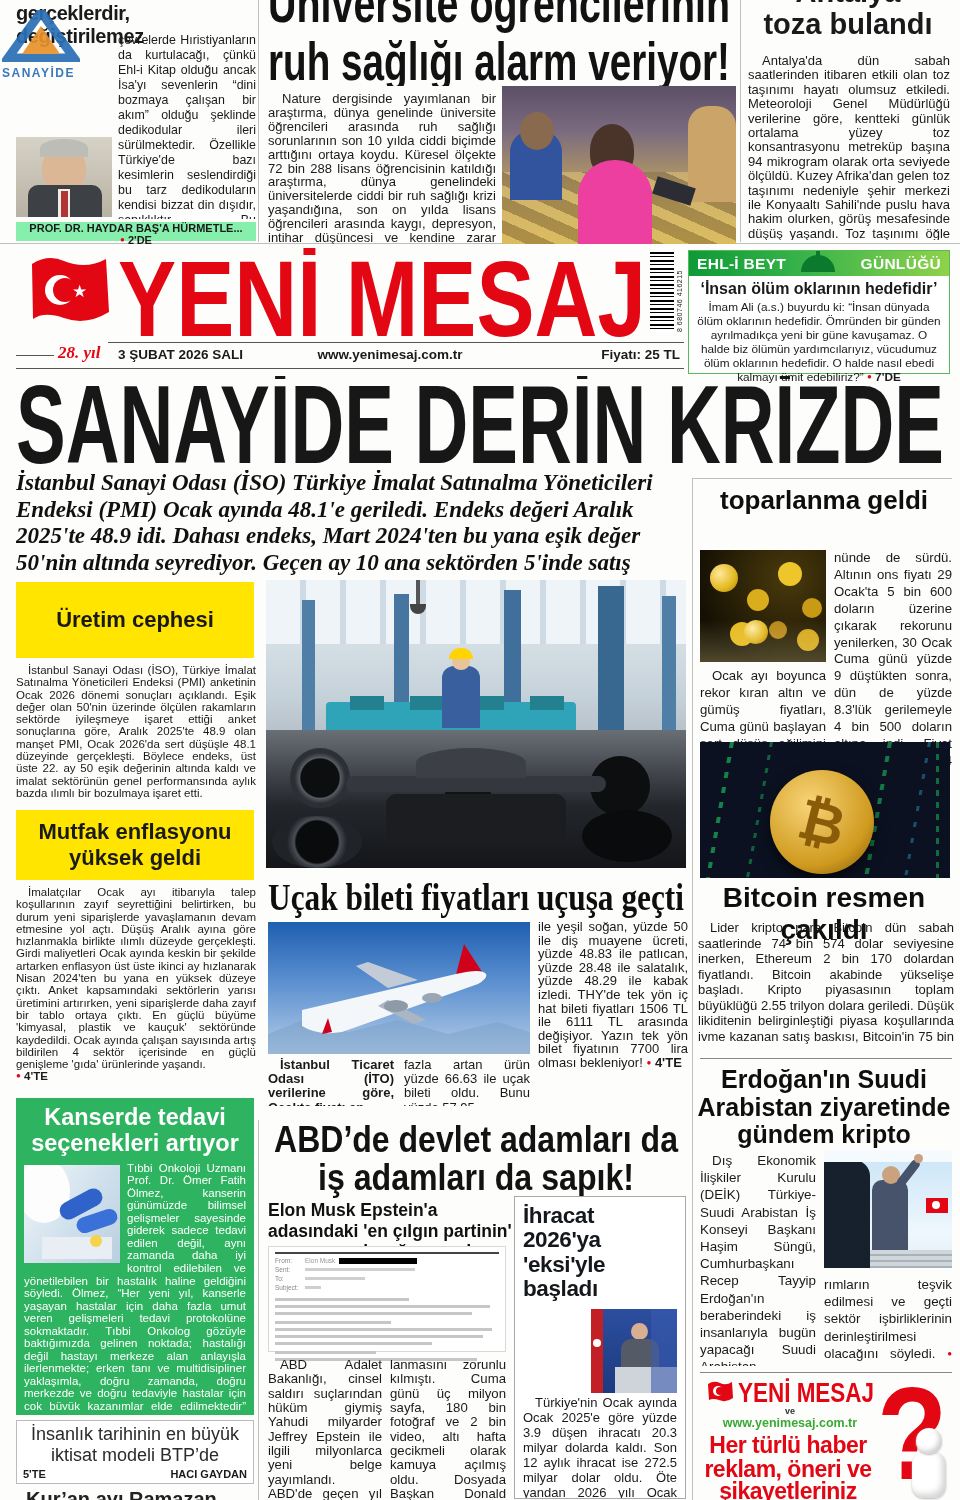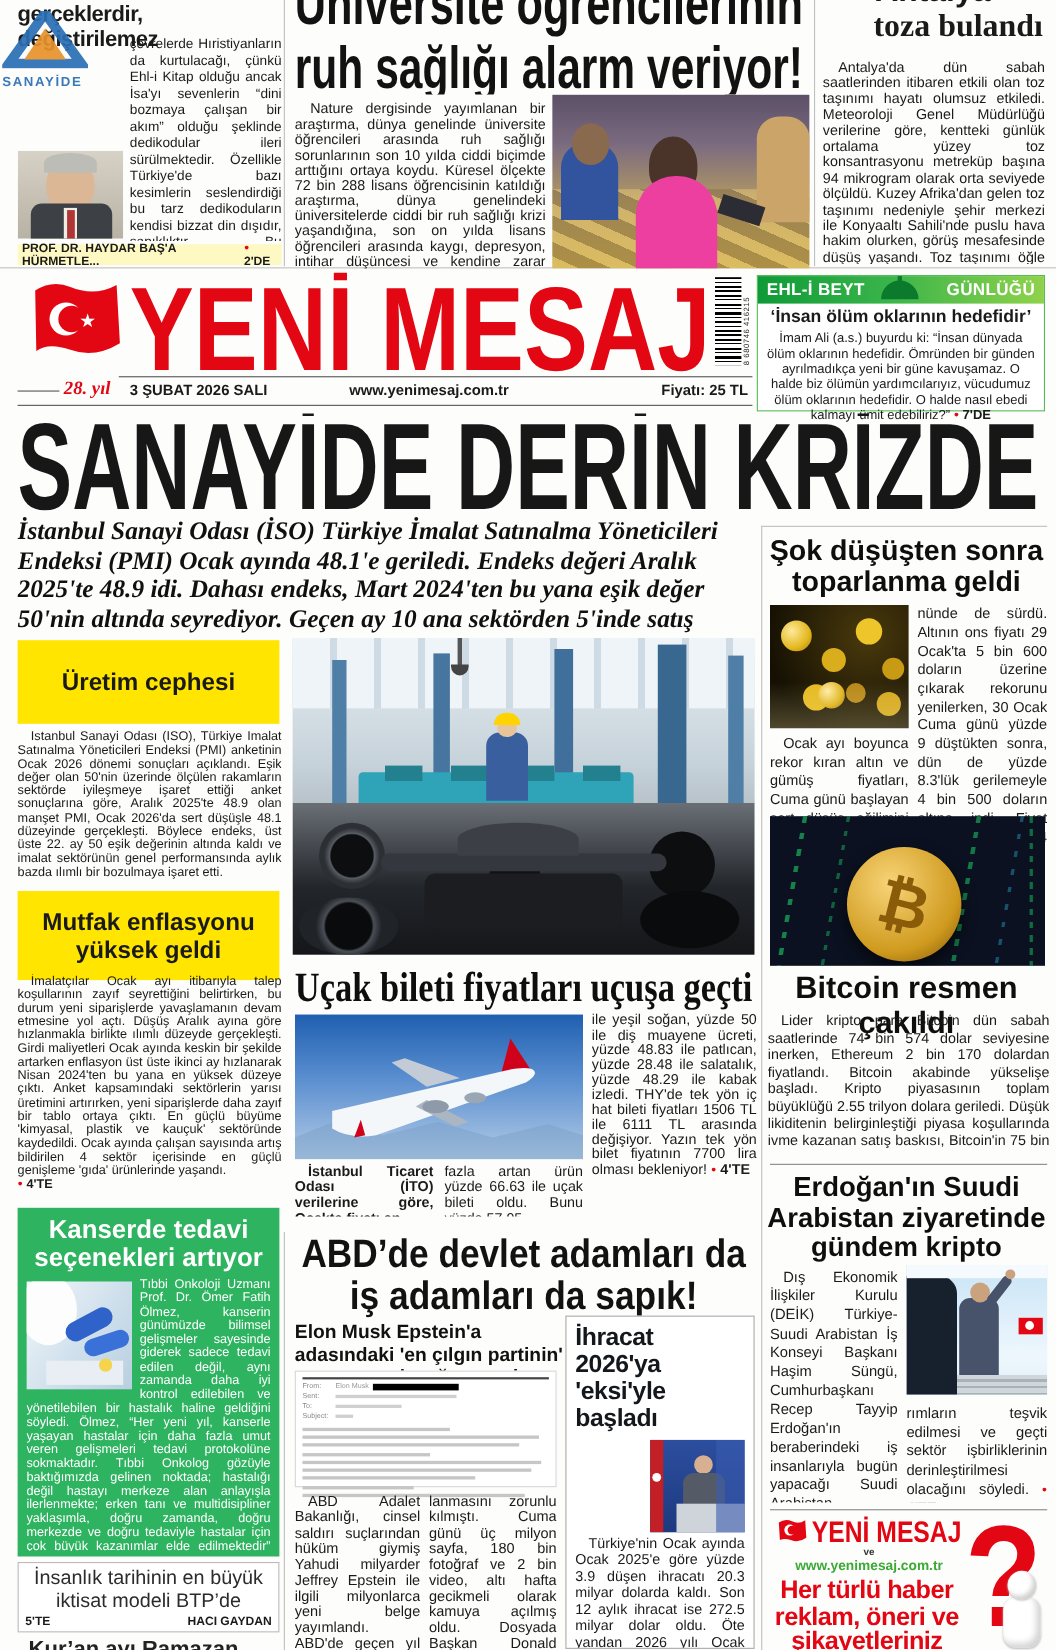--- a/index.html
+++ b/index.html
@@ -11,29 +11,29 @@
   .just{text-align:justify;}
   .bodytxt{overflow:hidden;}
   .dot{color:#e30613;font-size:8px;vertical-align:2px;}
   .photo{position:absolute;overflow:hidden;}
   .px{position:absolute;}
 
   
   .tl-headline{position:absolute;left:16px;top:2px;width:240px;font-size:20px;font-weight:bold;letter-spacing:-.4px;}
   .tl-body{position:absolute;left:16px;top:33px;width:240px;height:186px;font-size:12.4px;line-height:15px;}
   .tl-float{float:left;width:96px;height:80px;margin:104px 6px 0 0;}
-  .tl-caption{position:absolute;left:16px;top:222px;width:240px;height:19px;background:#fef9c3;
+  .tl-caption{position:absolute;left:16px;top:222px;width:240px;height:19px;background:#86efac;
       display:flex;align-items:center;justify-content:space-between;padding:0 4px;box-sizing:border-box;
-      font-size:11px;font-weight:bold;}
+      font-size:11px;font-weight:bold;flex-direction:column;}
   .watermark{position:absolute;left:2px;top:10px;opacity:.92;}
   .wm-text{font-size:12px;font-weight:bold;color:#2a6fb5;letter-spacing:1.5px;}
 
   .tm-body{position:absolute;left:268px;top:92px;width:228px;height:152px;font-size:13px;line-height:13.9px;}
   .tr-h1{position:absolute;left:748px;top:-24px;width:200px;text-align:center;font-size:29px;font-weight:bold;}
-  .tr-h2{position:absolute;left:748px;top:8px;width:200px;text-align:right;font-size:29px;font-weight:bold;font-family:Liberation Serif, serif;}
+  .tr-h2{position:absolute;left:748px;top:8px;width:200px;text-align:center;font-size:29px;font-weight:bold;}
   .tr-body{position:absolute;left:748px;top:54px;width:202px;height:186px;font-size:13px;line-height:14.4px;}
 
   
   .m-year{position:absolute;left:58px;top:343px;font-family:"Liberation Serif",serif;font-style:italic;
           font-weight:bold;font-size:17px;color:#e30613;}
   .m-date{position:absolute;left:118px;top:347px;font-size:13.5px;font-weight:bold;}
   .m-web{position:absolute;left:280px;top:347px;width:220px;text-align:center;font-size:13.5px;font-weight:bold;}
   .m-price{position:absolute;left:540px;top:347px;width:140px;text-align:right;font-size:13.5px;font-weight:bold;}
   .barcode{position:absolute;left:650px;top:252px;width:24px;height:80px;
       background:repeating-linear-gradient(180deg,#000 0 2px,#fff 2px 4px,#000 4px 5px,#fff 5px 8px);}
@@ -195,21 +195,20 @@
 
   <svg class="abs" style="left:14px;top:376px" width="932" height="92" viewBox="0 0 932 92">
     <text x="2" y="87" font-size="112" font-weight="bold" fill="#171717" font-family="Liberation Sans, DejaVu Sans, sans-serif" textLength="928" lengthAdjust="spacingAndGlyphs">SANAYİDE DERİN KRİZDE</text>
   </svg>
   <div class="standfirst">İstanbul Sanayi Odası (İSO) Türkiye İmalat Satınalma Yöneticileri Endeksi (PMI) Ocak ayında 48.1'e geriledi. Endeks değeri Aralık 2025'te 48.9 idi. Dahası endeks, Mart 2024'ten bu yana eşik değer 50'nin altında seyrediyor. Geçen ay 10 ana sektörden 5'inde satış hacmi azaldı</div>
 
   <div class="vline" style="left:692px;top:478px;height:1022px"></div>
   <div class="hline" style="left:692px;top:478px;width:260px"></div>
 
   <div class="rc-title" style="top:486px;font-size:26px;line-height:1.08;">
-    <span style="display:block">Şok düşüşten sonra</span>
     <span style="display:block">toparlanma geldi</span>
   </div>
   <div class="photo" style="left:700px;top:550px;width:126px;height:112px;background:radial-gradient(circle at 70% 25%,#4a3a0c,#151003 75%);">
     <div class="px" style="left:10px;top:14px;width:28px;height:28px;border-radius:50%;background:radial-gradient(circle at 35% 35%,#ffe89a,#e3b81f 60%,#a97c10);box-shadow:34px 22px 0 -3px #d9ad1c,66px -4px 0 -2px #eec52a,88px 30px 0 -4px #c99a14,18px 56px 0 -2px #e6ba21,54px 52px 0 -5px #b8891a,84px 62px 0 -3px #d5a81e;"></div>
     <div class="px" style="left:44px;top:70px;width:24px;height:24px;border-radius:50%;background:radial-gradient(circle at 35% 35%,#ffedab,#dfb41d 60%,#96700e);"></div>
     <div class="px" style="left:0;top:70px;width:126px;height:42px;background:linear-gradient(180deg,rgba(255,240,170,0),rgba(255,240,170,.25));"></div>
   </div>
   <div class="rc-col bodytxt just" style="left:700px;top:668px;width:126px;height:104px;">
     <span style="display:inline-block;text-indent:12px;">Ocak ayı boyunca rekor kıran altın ve gümüş fiyatları, Cuma günü başlayan sert düşüş eğilimini yeni haftanın ilk işlem gü-</span>
   </div>
@@ -281,21 +280,21 @@
   <div class="qfig-body"></div>
   <div class="qfig-head"></div>
 
   <div class="ybox" style="top:582px;height:76px;">
     <span>Üretim cephesi</span>
   </div>
   <div class="lc-body bodytxt just" style="top:664px;height:142px;">
     <span style="display:inline-block;text-indent:12px;">İstanbul Sanayi Odası (İSO), Türkiye İmalat Satınalma Yöneticileri Endeksi (PMI) anketinin Ocak 2026 dönemi sonuçları açıklandı. Eşik değer olan 50'nin üzerinde ölçülen rakamların sektörde iyileşmeye işaret ettiği anket sonuçlarına göre, Aralık 2025'te 48.9 olan manşet PMI, Ocak 2026'da sert düşüşle 48.1 düzeyinde gerçekleşti. Böylece endeks, üst üste 22. ay 50 eşik değerinin altında kaldı ve imalat sektörünün genel performansında aylık bazda ılımlı bir bozulmaya işaret etti.</span>
   </div>
 
-  <div class="ybox" style="top:810px;height:81px;">
+  <div class="ybox" style="top:810px;height:70px;">
     <span>Mutfak enflasyonu</span>
       <span>yüksek geldi</span>
   </div>
   <div class="lc-body bodytxt just" style="top:886px;height:210px;">
     <span style="display:inline-block;text-indent:12px;">İmalatçılar Ocak ayı itibarıyla talep koşullarının zayıf seyrettiğini belirtirken, bu durum yeni siparişlerde yavaşlamanın devam etmesine yol açtı. Düşüş Aralık ayına göre hızlanmakla birlikte ılımlı düzeyde gerçekleşti. Girdi maliyetleri Ocak ayında keskin bir şekilde artarken enflasyon üst üste ikinci ay hızlanarak Nisan 2024'ten bu yana en yüksek düzeye çıktı. Anket kapsamındaki sektörlerin yarısı üretimini artırırken, yeni siparişlerde daha zayıf bir tablo ortaya çıktı. En güçlü büyüme 'kimyasal, plastik ve kauçuk' sektöründe kaydedildi. Ocak ayında çalışan sayısında artış bildirilen 4 sektör içerisinde en güçlü genişleme 'gıda' ürünlerinde yaşandı.</span>
     <span> <span class="dot">●</span> <b>4'TE</b></span>
   </div>
 
   <div class="gbox">
     <div class="gbox-title">

